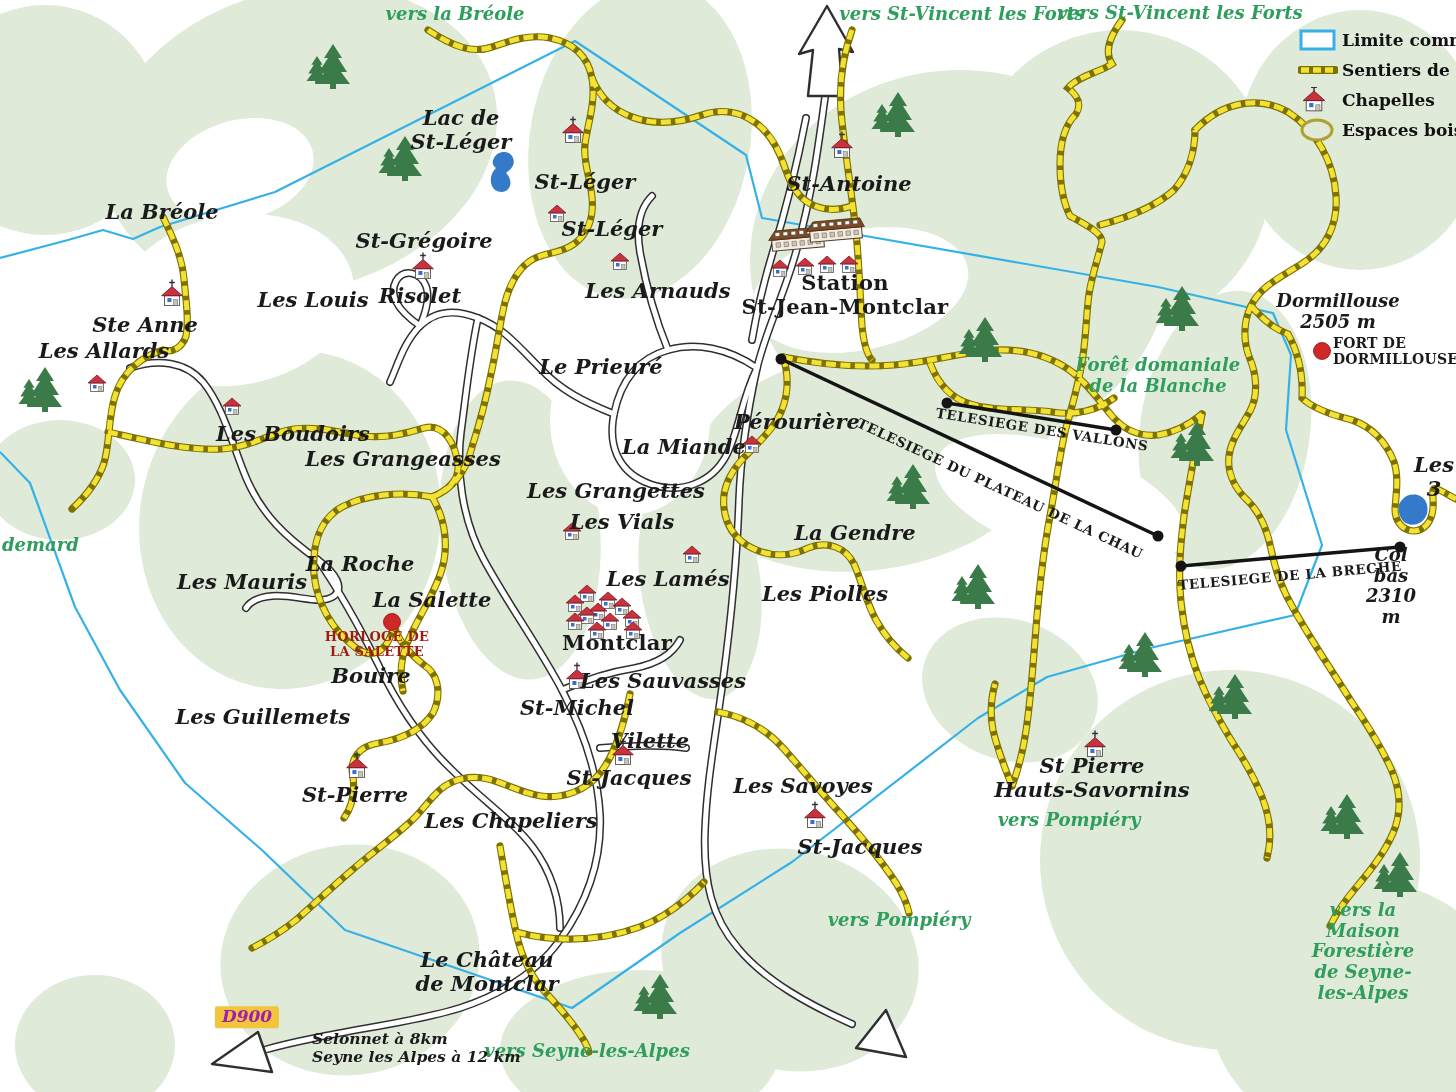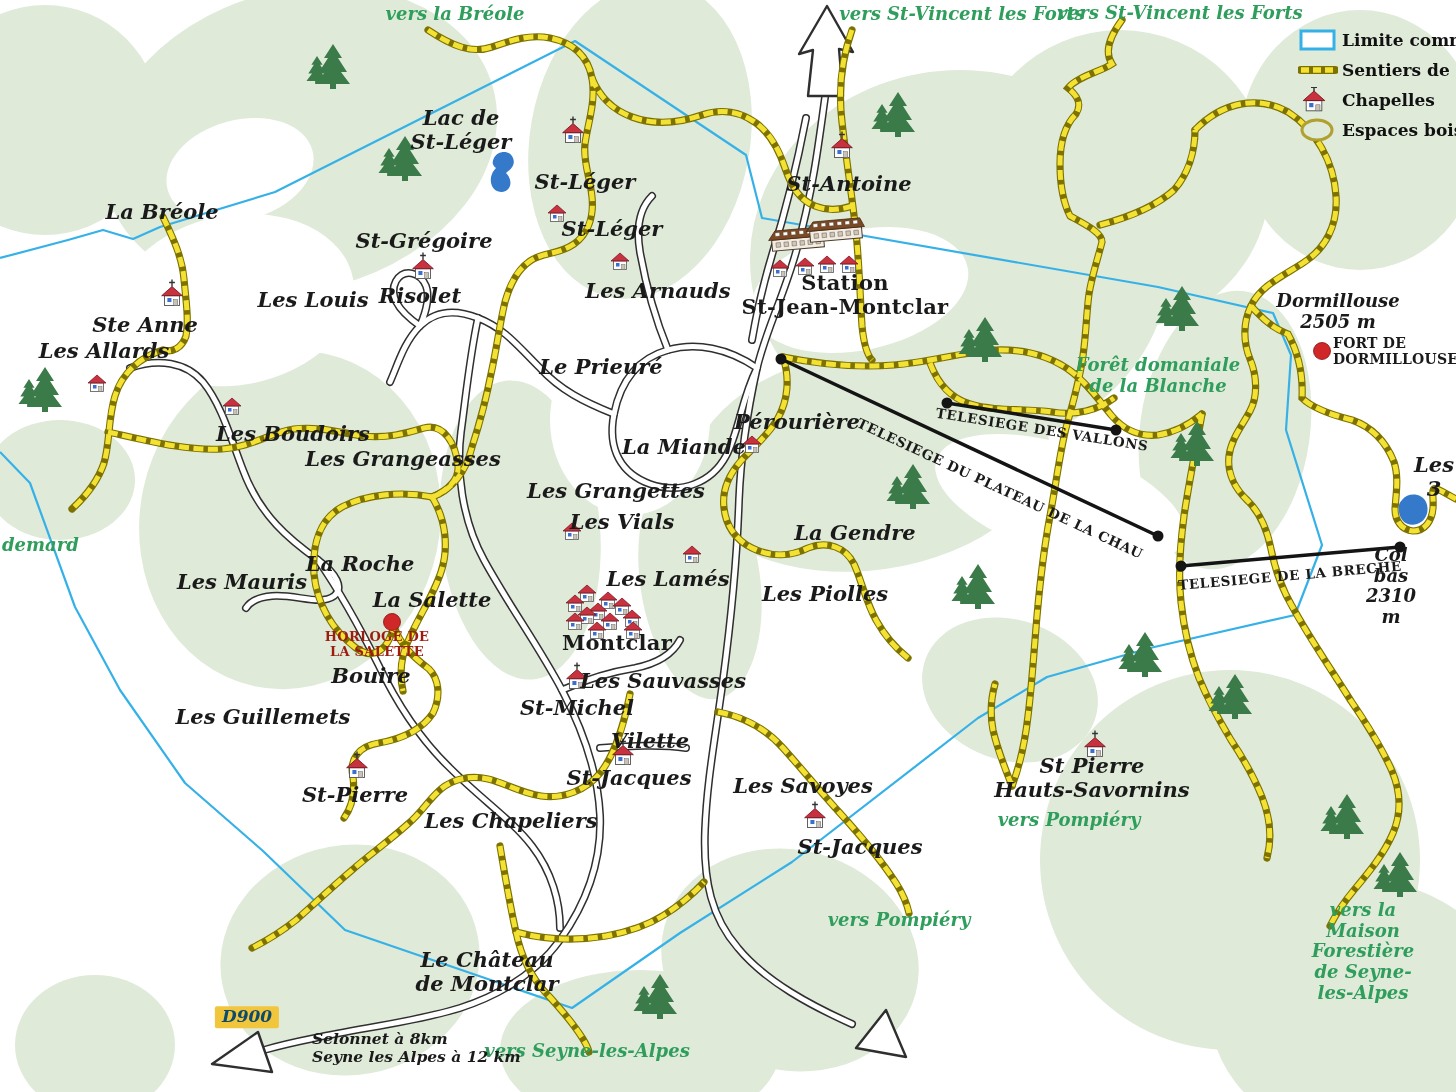--- a/index.html
+++ b/index.html
@@ -8,21 +8,21 @@
   #geo{position:absolute;left:0;top:0;}
   .lbl{position:absolute;transform:translate(-50%,-50%);white-space:pre-line;text-align:center;
        color:#1a1a1a;font-style:italic;font-weight:700;font-size:21px;line-height:1.15;pointer-events:none;}
   .lbl.bold{font-style:normal;font-size:21px;letter-spacing:.3px;}
   .lbl.dir{color:#2f9e5c;font-size:18px;}
   .lbl.caps-red{color:#9c1c10;font-style:normal;font-size:13px;letter-spacing:.3px;}
   .lbl.caps-black{font-style:normal;font-size:14px;transform:translate(0,-50%);text-align:left;letter-spacing:.2px;}
   .lbl.alt{font-size:18px;}
   .lbl.note{font-size:15.5px;text-align:left;transform:translate(0,0);}
   .lbl.left{text-align:left;transform:translate(0,-50%);}
-  .lbl.d900{font-size:17px;color:#0c4a6e;background:#f2c63c;padding:1px 7px;border-radius:2px;}
+  .lbl.d900{font-size:17px;color:#a21caf;background:#f2c63c;padding:1px 7px;border-radius:2px;}
   .lbl.lift{font-style:normal;font-size:13.5px;letter-spacing:.6px;white-space:nowrap;}
   #legend{position:absolute;left:1298px;top:28px;width:170px;}
   .leg-row{display:flex;align-items:center;margin-bottom:6px;height:24px;}
   .leg-row .sw{width:44px;flex:0 0 44px;display:flex;justify-content:flex-start;}
   .leg-row .tx{font-size:17px;font-weight:600;color:#111;white-space:nowrap;}
 </style>
 </head>
 <body>
 
 <div id="map">

